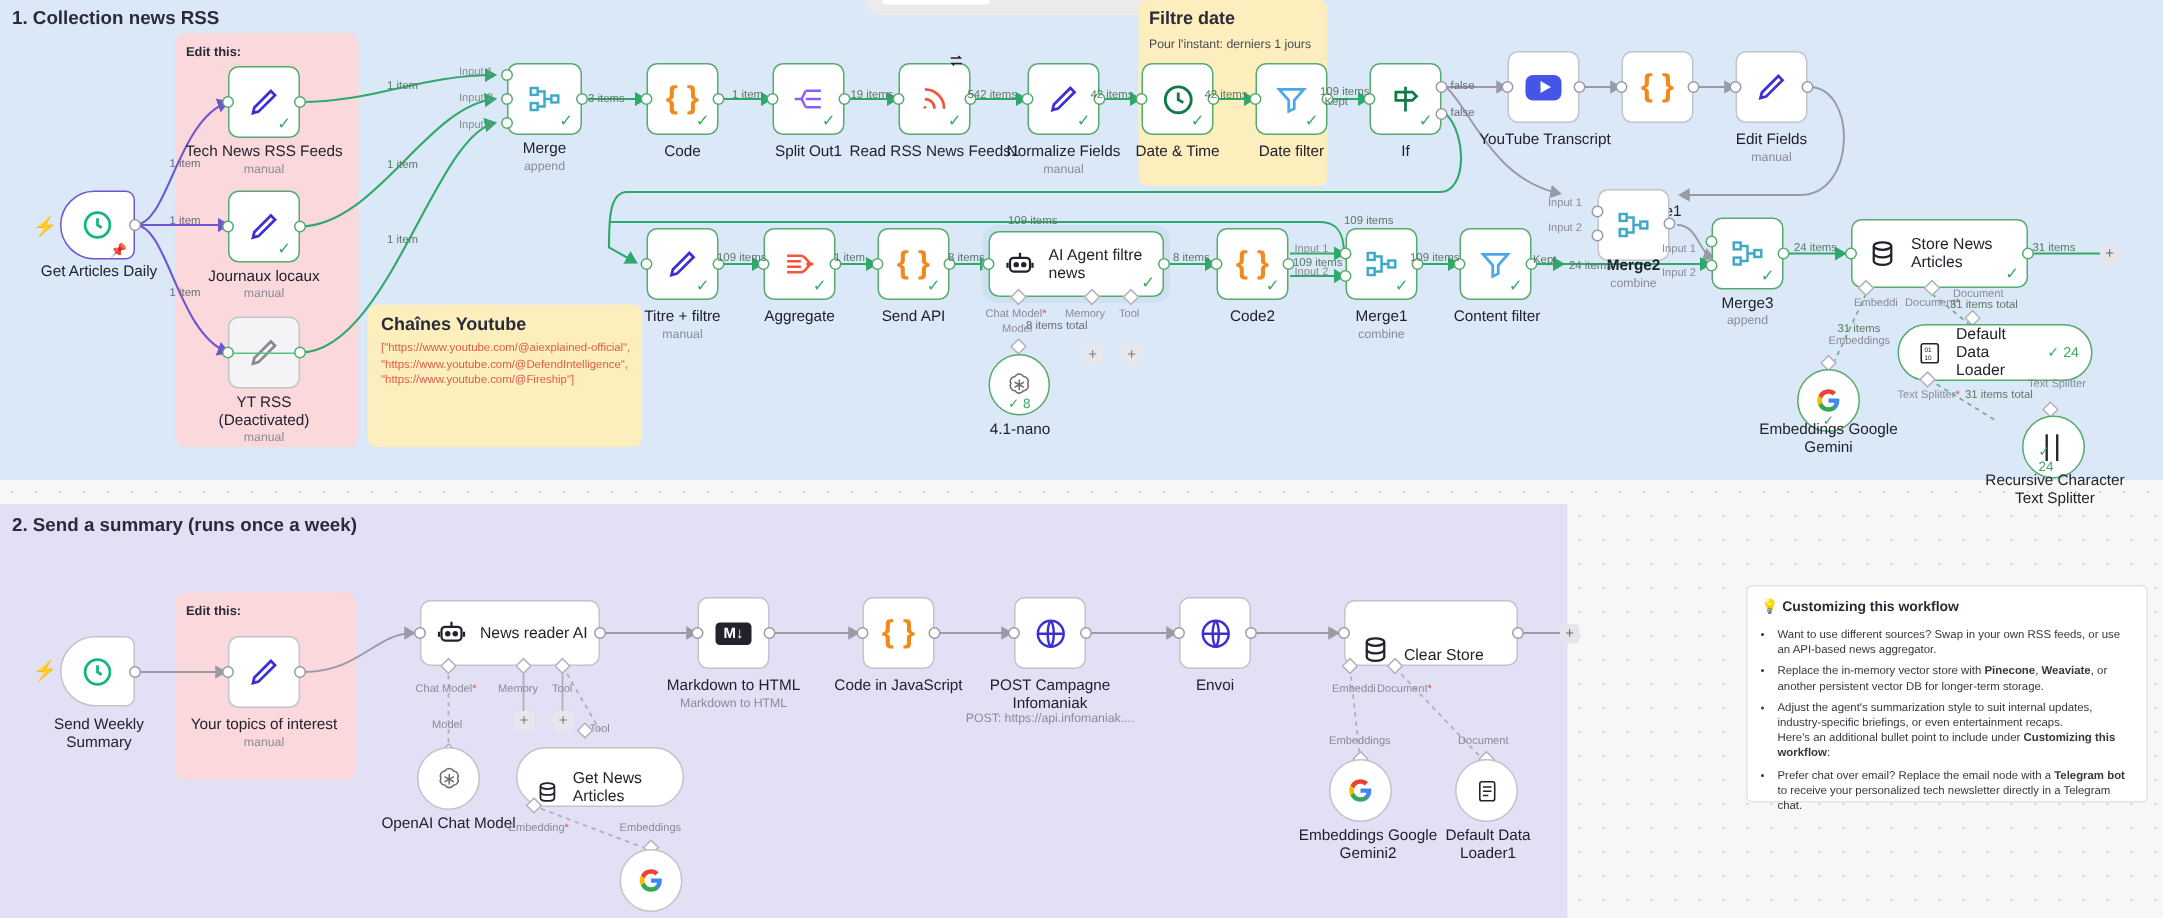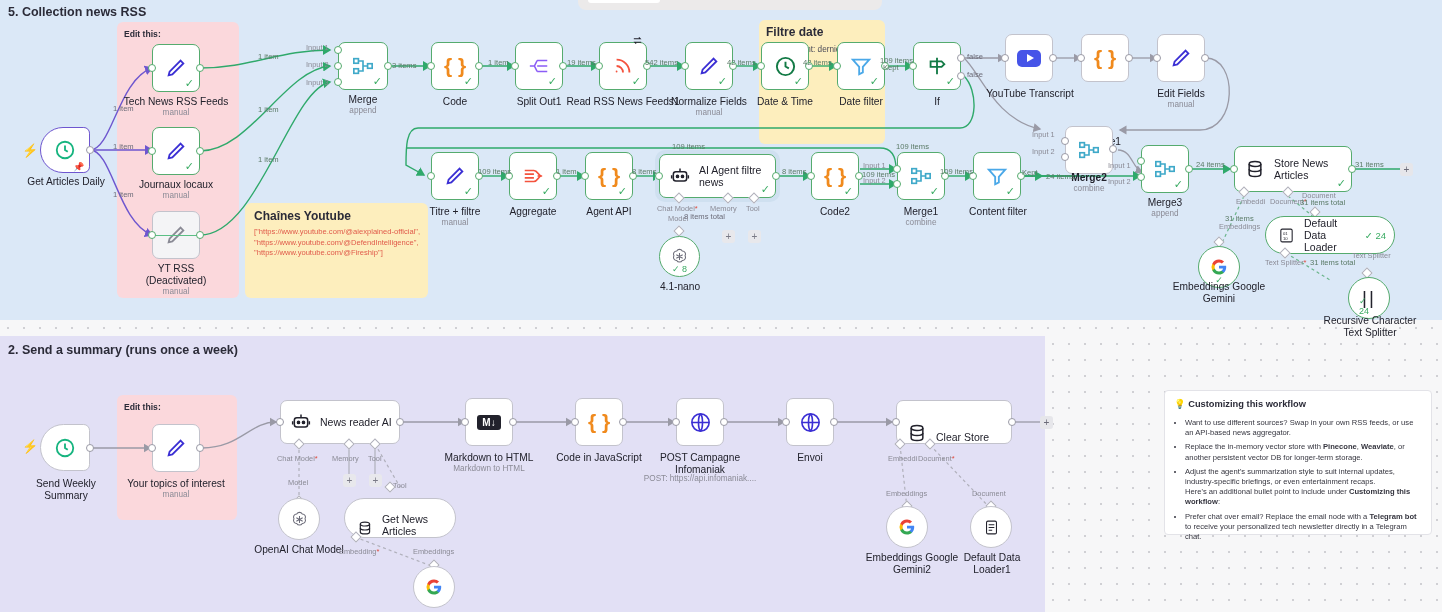--- a/index.html
+++ b/index.html
@@ -97,41 +97,41 @@
   .fd-sub{font-size:8.2px;color:#4b4b58;}
   .edit-this{font-size:8.6px;font-weight:bold;color:#2b2b38;}
 </style>
 </head>
 <body>
 
 <div id="canvas">
 
   <div class="sticky" id="grp1"></div>
   <div class="dots" style="top:320px;height:16px;"></div>
-  <div class="stitle" style="position:absolute;left:8px;top:5px;font-size:12.5px;font-weight:bold;color:#2b2b38;">5. Collection news RSS</div>
+  <div class="stitle" style="position:absolute;left:8px;top:5px;font-size:12.5px;font-weight:bold;color:#2b2b38;">1. Collection news RSS</div>
 
   <div class="sticky" id="grp2"></div>
   <div style="position:absolute;left:8px;top:343px;font-size:12.5px;font-weight:bold;color:#2b2b38;">2. Send a summary (runs once a week)</div>
 
   <div class="dots" style="left:1045px;top:336px;width:397px;height:276px;"></div>
 
   <div id="toptoolbar">
     <div class="pillbtn"></div>
   </div>
 
   <div class="sticky note-pink" style="left:117px;top:22px;width:122px;height:276px;">
     <div class="edit-this" style="position:absolute;left:7px;top:7px;">Edit this:</div>
   </div>
 
   <div class="sticky note-yellow" style="left:245px;top:203px;width:183px;height:95px;">
     <div class="yt-note-title" style="position:absolute;left:9px;top:6px;">Chaînes Youtube</div>
     <div class="yt-note-body ytxt" style="position:absolute;left:9px;top:24px;width:168px;">["https://www.youtube.com/@aiexplained-official", "https://www.youtube.com/@DefendIntelligence", "https://www.youtube.com/@Fireship"]</div>
   </div>
 
-  <div class="sticky note-yellow" style="left:759px;top:0px;width:126px;height:124px;margin-top:20px;">
+  <div class="sticky note-yellow" style="left:759px;top:0px;width:126px;height:124px;">
     <div class="fd-title" style="position:absolute;left:7px;top:5px;">Filtre date</div>
     <div class="fd-sub" style="position:absolute;left:7px;top:25px;width:116px;">Pour l'instant: derniers 1 jours</div>
   </div>
 
   <div class="sticky note-pink" style="left:117px;top:395px;width:120px;height:125px;">
     <div class="edit-this" style="position:absolute;left:7px;top:7px;">Edit this:</div>
   </div>
 
   <svg class="edges" viewBox="0 0 1442 612">
     <defs>
@@ -399,21 +399,21 @@
   <div class="port g" style="left:505px;top:172px;"></div>
   <div class="port g" style="left:553px;top:172px;"></div>
   <div class="nlabel" style="left:501px;top:206px;width:64px;">Aggregate</div>
 
   <div class="node" style="left:585px;top:152px;width:48px;height:48px;">
     <span style="color:#f08a1d;font-size:21px;font-weight:bold;">{&nbsp;}</span>
     <div class="chk">✓</div>
   </div>
   <div class="port g" style="left:581px;top:172px;"></div>
   <div class="port g" style="left:629px;top:172px;"></div>
-  <div class="nlabel" style="left:578px;top:206px;width:62px;">Agent API</div>
+  <div class="nlabel" style="left:578px;top:206px;width:62px;">Send API</div>
 
   <div style="position:absolute;left:655px;top:150px;width:125px;height:52px;border-radius:10px;background:#cfe0f0;"></div>
   <div class="node wide" style="left:659px;top:154px;width:117px;height:44px;">
     <svg width="20" height="20" viewBox="0 0 24 24" fill="none" stroke="#22222c" stroke-width="1.8">
       <rect x="4" y="7" width="16" height="11" rx="3"></rect>
         <circle cx="9" cy="12.5" r="1.3" fill="#22222c"></circle>
       <circle cx="15" cy="12.5" r="1.3" fill="#22222c"></circle>
         <path d="M12 3v4M2 11v4M22 11v4"></path>
     </svg>
     <div class="inlabel" style="width:68px;">AI Agent filtre news</div>

